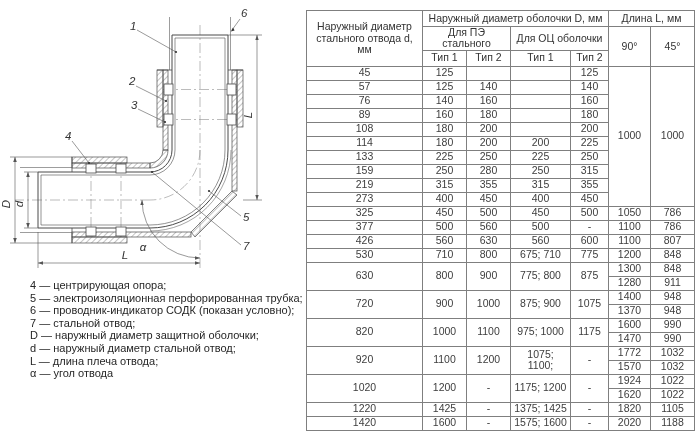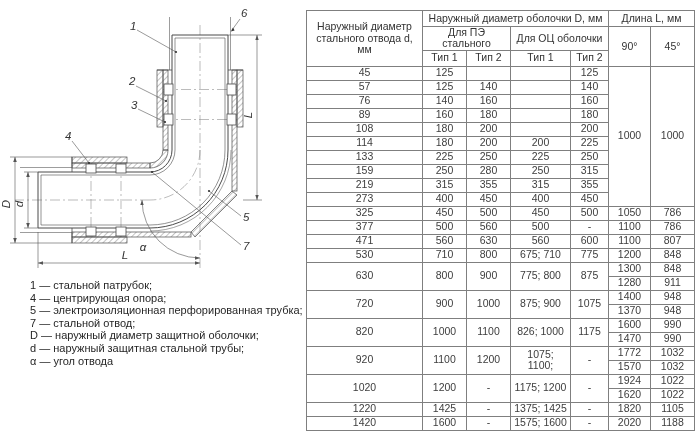--- a/index.html
+++ b/index.html
@@ -143,26 +143,27 @@
     <text x="10" y="204" text-anchor="middle" transform="rotate(-90 10 204)">D</text>
     <text x="23" y="204" text-anchor="middle" transform="rotate(-90 23 204)">d</text>
     <text x="125" y="259" text-anchor="middle">L</text>
     <text x="252" y="115" text-anchor="middle" transform="rotate(-90 252 115)">L</text>
     <text x="143" y="251" text-anchor="middle">α</text>
   </g>
 </svg>
 </div>
 
 <div class="legend">
-    <div class="legend-line">1 — стальной патрубок;</div>
     <div class="legend-line">4 — центрирующая опора;</div>
     <div class="legend-line">5 — электроизоляционная перфорированная трубка;</div>
+    <div class="legend-line">6 — проводник-индикатор СОДК (показан условно);</div>
     <div class="legend-line">7 — стальной отвод;</div>
     <div class="legend-line">D — наружный диаметр защитной оболочки;</div>
-    <div class="legend-line">d — наружный защитная стальной трубы;</div>
+    <div class="legend-line">d — наружный диаметр стальной отвод;</div>
+    <div class="legend-line">L — длина плеча отвода;</div>
     <div class="legend-line">α — угол отвода</div>
   </div>
 
 <table class="data-table">
   <colgroup>
     <col style="width:116px">
       <col style="width:44px">
       <col style="width:44px">
     <col style="width:60px">
       <col style="width:38px">
@@ -273,21 +274,21 @@
       <tr>
         <td>377</td>
         <td>500</td>
         <td>560</td>
         <td>500</td>
         <td>-</td>
         <td>1100</td>
         <td>786</td>
       </tr>
       <tr>
-        <td>471</td>
+        <td>426</td>
         <td>560</td>
         <td>630</td>
         <td>560</td>
         <td>600</td>
         <td>1100</td>
         <td>807</td>
       </tr>
       <tr>
         <td>530</td>
         <td>710</td>
@@ -320,21 +321,21 @@
         <td>948</td>
       </tr>
       <tr>
         <td>1370</td>
         <td>948</td>
       </tr>
       <tr>
         <td rowspan="2">820</td>
         <td rowspan="2">1000</td>
         <td rowspan="2">1100</td>
-        <td rowspan="2">826; 1000</td>
+        <td rowspan="2">975; 1000</td>
         <td rowspan="2">1175</td>
         <td>1600</td>
         <td>990</td>
       </tr>
       <tr>
         <td>1470</td>
         <td>990</td>
       </tr>
       <tr>
         <td rowspan="2">920</td>

